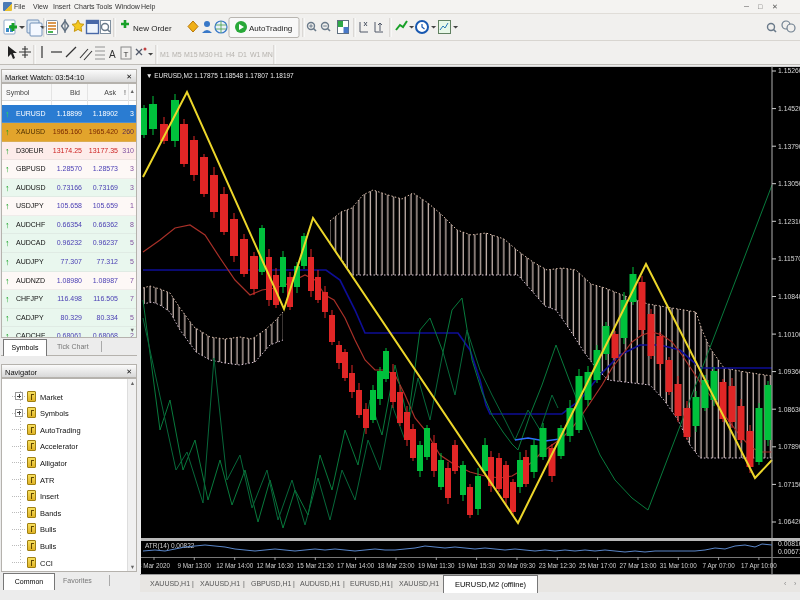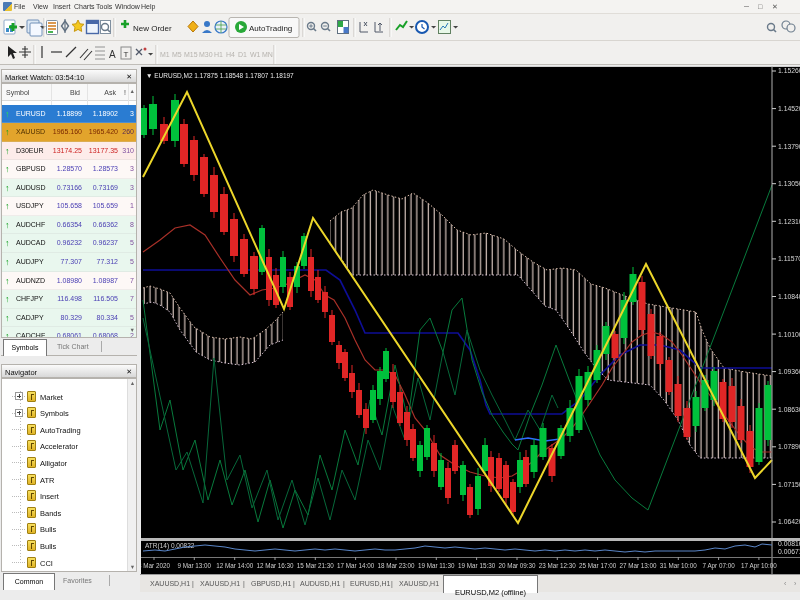--- a/index.html
+++ b/index.html
@@ -42,21 +42,21 @@
 .ficon i{position:absolute;left:2.5px;top:2px;width:3px;height:6px;border-left:1px solid #604800;border-top:1px solid #604800}
 .ntext{position:absolute;left:38px;top:3.5px}
 .navtabs{position:absolute;left:1px;top:572px;width:136px;height:20px;background:#ececec;font-size:7px}
 .chartwrap{position:absolute;left:141px;top:66px}
 .ohlc{font:6.5px "Liberation Sans",sans-serif;fill:#e8e8e8}
 .pt{font:6.8px "Liberation Sans",sans-serif;fill:#d8d8d8}
 .tt{font:6.3px "Liberation Sans",sans-serif;fill:#cfcfcf}
 .atrlab{font:6.5px "Liberation Sans",sans-serif;fill:#d0d0d0}
 .tabbar{position:absolute;left:140px;top:574px;width:660px;height:18px;background:#e8e6e3;border-top:1px solid #999;font-size:7px;color:#555}
 .tabbar span{position:absolute;top:5px}
-.tabact{position:absolute;left:303px;top:0px;width:95px;height:18px;background:#fff;border:1px solid #777;border-bottom:none;color:#000;text-align:center;padding-top:12px;font-size:7.5px}
+.tabact{position:absolute;left:303px;top:0px;width:95px;height:18px;background:#fff;border:1px solid #777;border-bottom:none;color:#000;text-align:center;padding-top:4px;font-size:7.5px}
 </style></head>
 <body>
 <div class="menubar">
 <span style="left:3px;top:2px;width:9px;height:9px;background:linear-gradient(135deg,#4a7ab5 60%,#e8c030 60%);border-radius:1px;display:inline-block"></span>
 <span style="left:14px">File</span>
     <span style="left:33px">View</span>
     <span style="left:53px">Insert</span>
     <span style="left:74px">Charts</span>
     <span style="left:96px">Tools</span>
     <span style="left:115px">Window</span>

